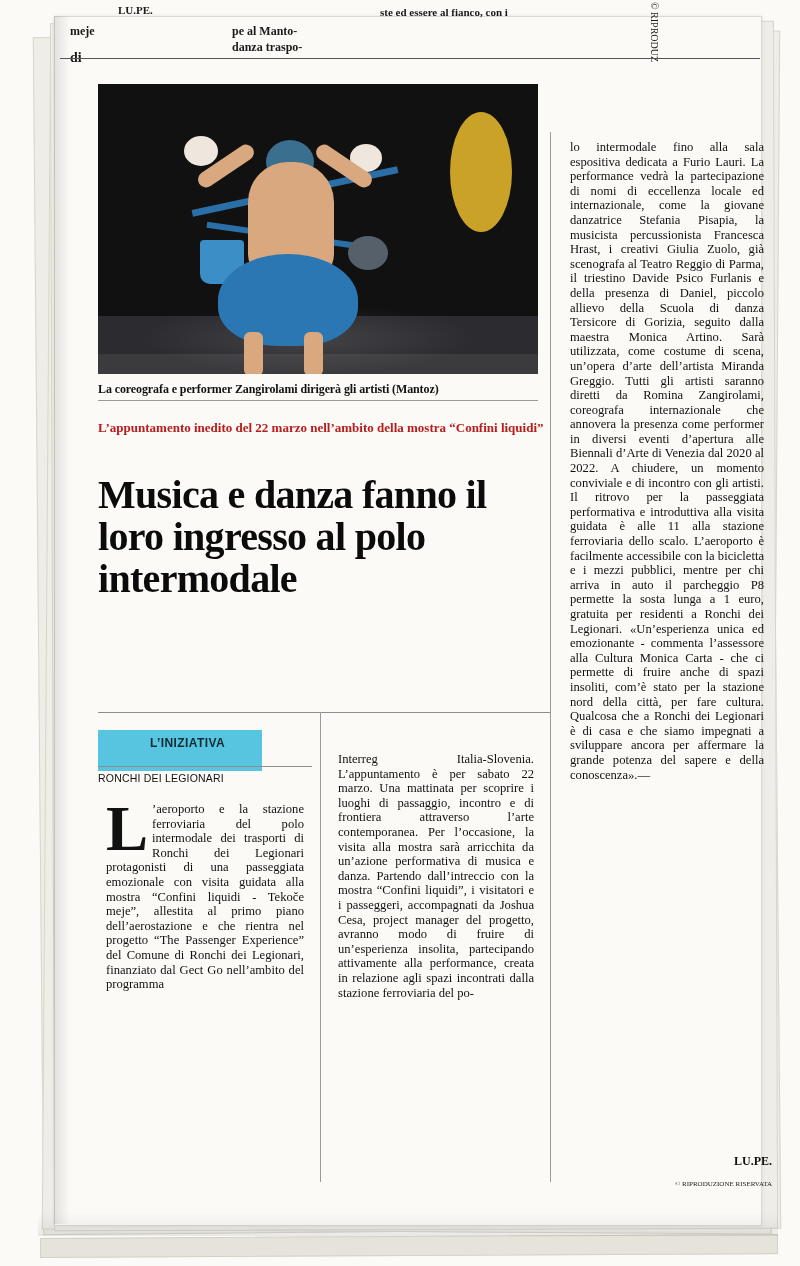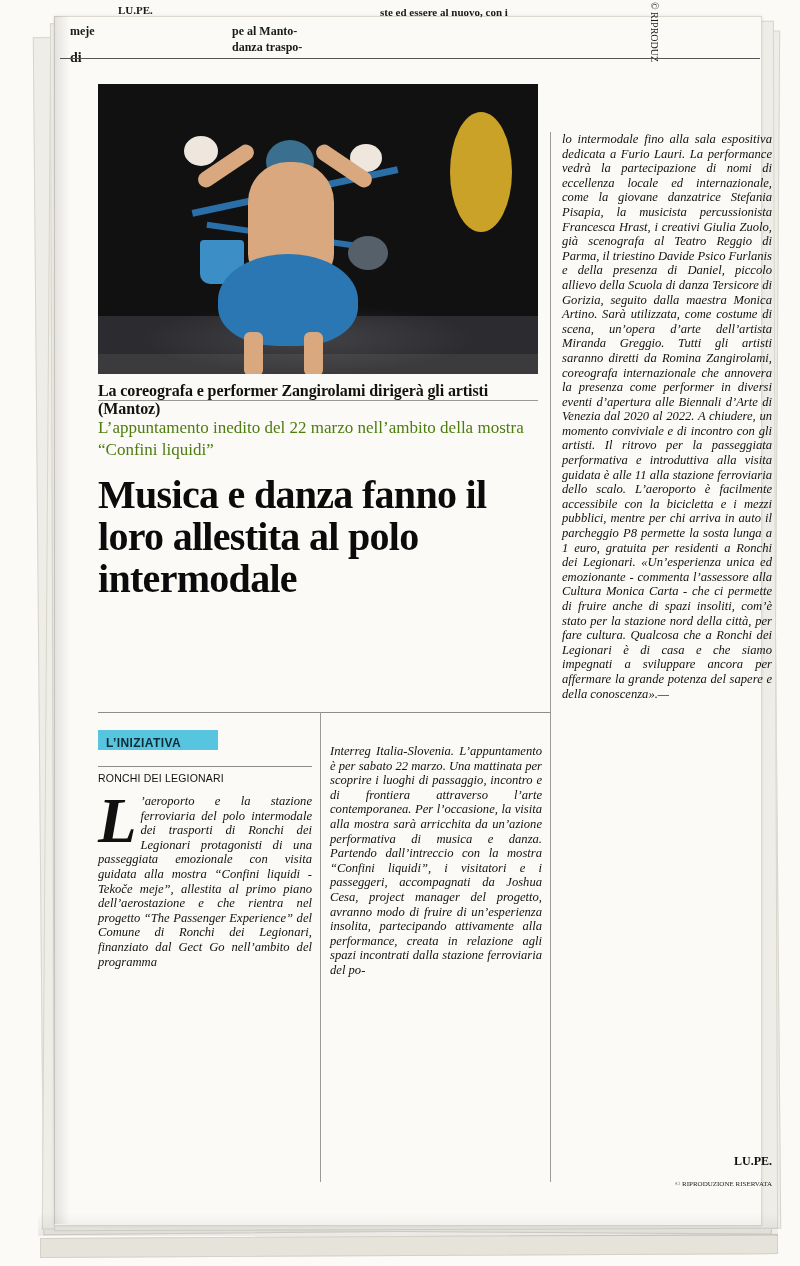--- a/index.html
+++ b/index.html
@@ -46,44 +46,44 @@
   .ph-bucket{position:absolute;left:102px;top:156px;width:44px;height:44px;background:#3c8ec7;border-radius:4px 4px 10px 10px;}
   .ph-bucket2{position:absolute;left:250px;top:152px;width:40px;height:34px;background:#55606a;border-radius:50%;}
   .ph-flower-l{position:absolute;left:86px;top:52px;width:34px;height:30px;background:#efe7de;border-radius:50%;}
   .ph-flower-r{position:absolute;left:252px;top:60px;width:32px;height:28px;background:#efe7de;border-radius:50%;}
   .ph-head{position:absolute;left:168px;top:56px;width:48px;height:44px;background:#3a6f8f;border-radius:50%;}
   .ph-leg-l{position:absolute;left:146px;top:248px;width:19px;height:44px;background:#d9a87e;border-radius:6px;}
   .ph-leg-r{position:absolute;left:206px;top:248px;width:19px;height:44px;background:#d9a87e;border-radius:6px;}
   .ph-spot{position:absolute;left:40px;bottom:0px;width:340px;height:70px;border-radius:50%;
       background:radial-gradient(ellipse at center,rgba(255,255,255,.11),rgba(255,255,255,0) 70%);}
 
-  .caption{position:absolute;left:0px;top:310px;width:440px;font-weight:bold;font-size:16px;
+  .caption{position:absolute;left:0px;top:310px;width:440px;font-weight:bold;font-size:12px;
       color:#111;letter-spacing:-.1px;}
   .caprule{position:absolute;left:0;top:328px;width:440px;height:1px;background:#9a9a9a;}
 
   
-  .kicker{position:absolute;left:0px;top:345px;width:452px;font-size:17px;line-height:22px;color:#4d7c0f;}
+  .kicker{position:absolute;left:0px;top:345px;width:452px;font-size:13px;line-height:22px;color:#b91c1c;font-weight:bold;}
   .headline{position:absolute;left:0px;top:402px;width:452px;font-size:40px;line-height:42px;
       font-weight:bold;color:#0b0b0b;letter-spacing:-0.7px;}
 
   .rule-mid{position:absolute;left:0px;top:640px;width:452px;height:1px;background:#8d8d8d;}
 
   
-  .label{position:absolute;left:0px;top:658px;width:120px;height:20px;background:#58c5e0;}
+  .label{position:absolute;left:0px;top:658px;width:120px;height:41px;background:#58c5e0;padding-left:44px;}
   .label span{display:block;font-family:"Liberation Sans",sans-serif;font-weight:bold;font-size:12px;
      color:#0d2b33;letter-spacing:.4px;padding:6px 0 0 8px;}
   .rule-under-label{position:absolute;left:0px;top:694px;width:214px;height:1px;background:#8d8d8d;}
 
   .dateline{position:absolute;left:0px;top:700px;width:214px;font-family:"Liberation Sans",sans-serif;
      font-size:10.5px;letter-spacing:.2px;color:#111;}
 
   
   .col{position:absolute;font-size:12.6px;line-height:14.6px;text-align:justify;color:#111;
       hyphens:auto;-webkit-hyphens:auto;}
-  .col p{margin:0;font-style:italic;}
+  .col p{margin:8px;}
   .c1{left:0px;top:722px;width:214px;}
   .c2{left:232px;top:672px;width:212px;}
   .c3{left:464px;top:60px;width:210px;}
 
   .dropcap{float:left;font-size:63px;line-height:50px;font-weight:bold;margin:2px 4px -2px 0;}
 
   .vrule{position:absolute;background:#9a9a9a;width:1px;}
   .v1{left:452px;top:60px;height:1050px;}
   .v2{left:222px;top:640px;height:470px;}
 
@@ -103,21 +103,21 @@
   <div class="sheet-back sheet-b2"></div>
   <div class="sheet-back sheet-b3"></div>
   <div class="stack-bot"></div>
 
   <div class="page-main"></div>
   <div class="shade-l"></div>
   <div class="shade-b"></div>
 
   <div class="topstrip">
     <div class="frag" style="left:58px;top:4px;font-size:11px;">LU.PE.</div>
-    <div class="frag" style="left:320px;top:6px;font-size:11px;">ste ed essere al nuovo, con i</div>
+    <div class="frag" style="left:320px;top:6px;font-size:11px;">ste ed essere al fianco, con i</div>
     <div class="frag small" style="left:600px;top:2px;transform:rotate(90deg);transform-origin:left top;">© RIPRODUZIONE RISERVATA</div>
     <div class="frag" style="left:172px;top:24px;font-size:12px;">pe al Manto-</div>
     <div class="frag" style="left:10px;top:24px;font-size:12px;">meje</div>
     <div class="frag" style="left:172px;top:40px;font-size:12px;">danza traspo-</div>
     <div class="frag" style="left:10px;top:40px;font-size:14px;margin-top:10px;">di</div>
   </div>
   <div class="topline"></div>
 
   <div class="content">
 
@@ -138,21 +138,21 @@
       <div class="ph-bucket2"></div>
       <div class="ph-skirt"></div>
       <div class="ph-leg-l"></div>
       <div class="ph-leg-r"></div>
     </div>
 
     <div class="caption">La coreografa e performer Zangirolami dirigerà gli artisti (Mantoz)</div>
     <div class="caprule"></div>
 
     <div class="kicker">L’appuntamento inedito del 22 marzo nell’ambito della mostra “Confini liquidi”</div>
-    <div class="headline">Musica e danza fanno il loro allestita al polo intermodale</div>
+    <div class="headline">Musica e danza fanno il loro ingresso al polo intermodale</div>
 
     <div class="rule-mid"></div>
 
     <div class="label">
       <span>L’INIZIATIVA</span>
     </div>
     <div class="rule-under-label"></div>
     <div class="dateline">RONCHI DEI LEGIONARI</div>
 
     <div class="vrule v1"></div>

